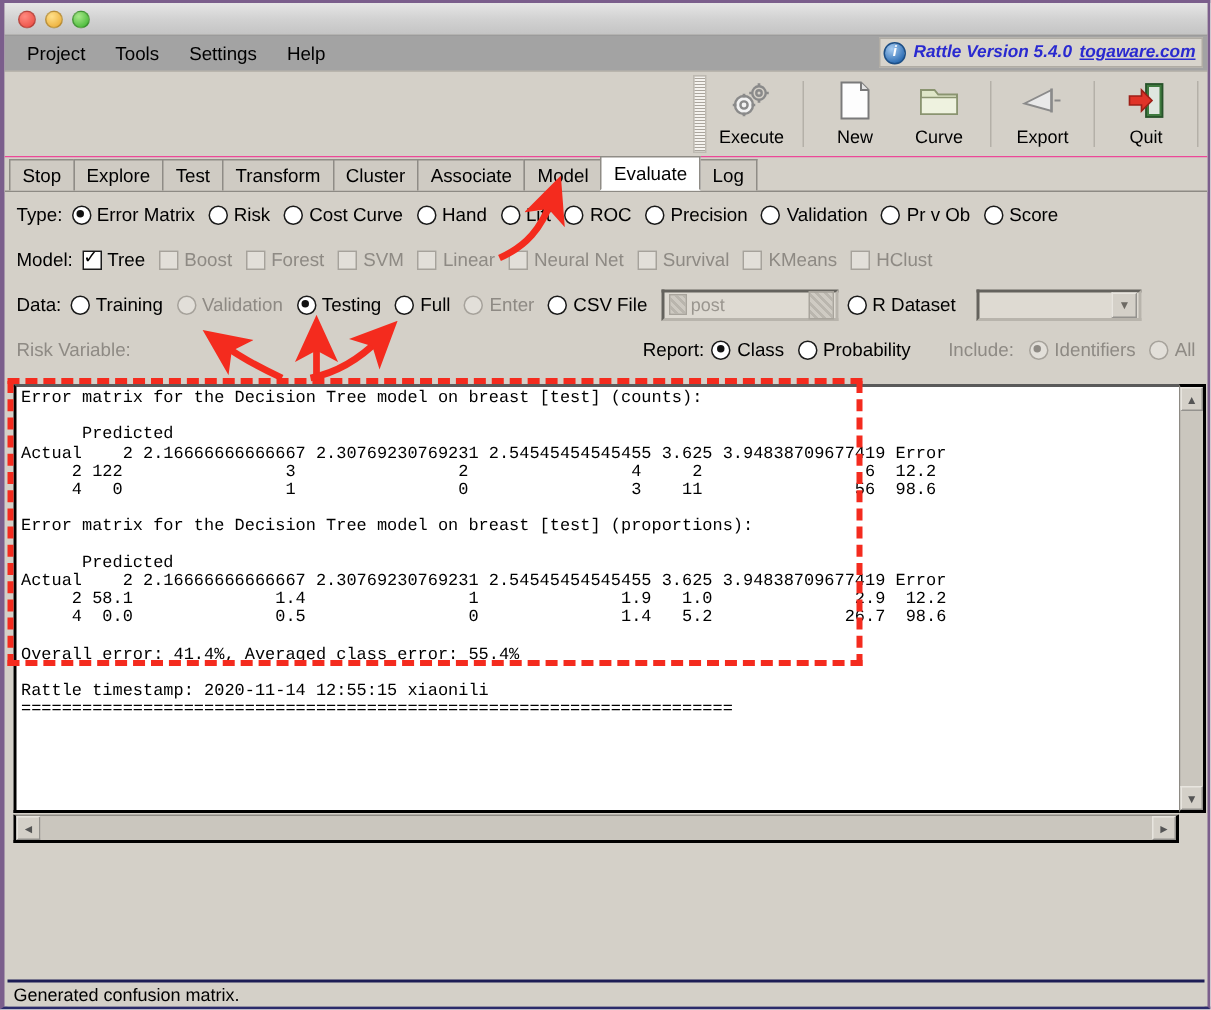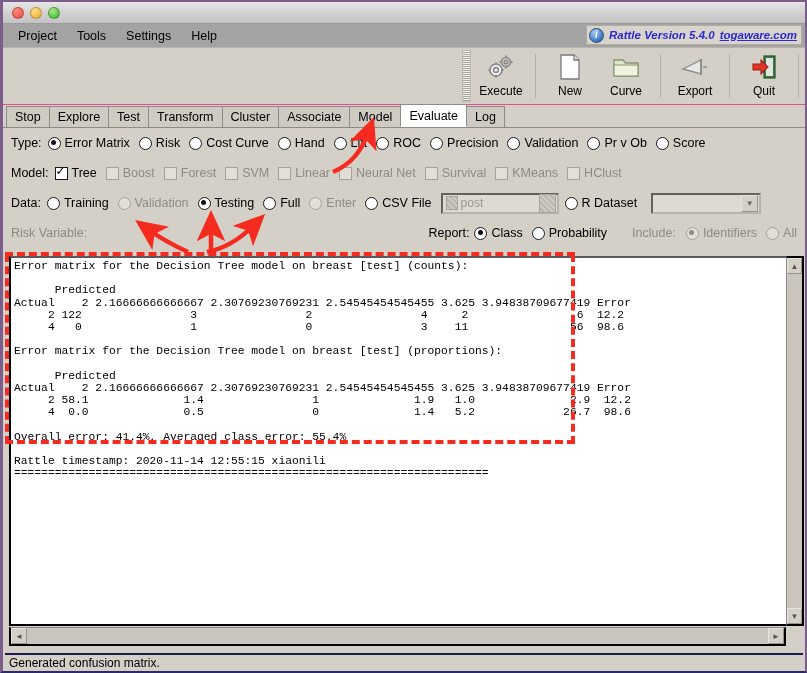--- a/index.html
+++ b/index.html
@@ -191,21 +191,21 @@
     background: #d4d0c8; border: 1px outset #e8e5df;
     display: flex; align-items: center; justify-content: center;
     font-size: 8px; color: #6d6a64;
   }
   .spacer { flex: 1; }
 
   
   .outwrap {
     position: absolute;
     left: 6px; top: 254px;
-    width: 795px; height: 390px;
+    width: 795px; height: 306px;
     display: flex; flex-direction: column;
   }
   .outrow { display: flex; flex: 1; min-height: 0; }
   .textarea {
     flex: 1;
     background: #ffffff;
     border: 2px solid #000; border-right: none;
     border-top: 2px solid #5a5a5a;
     overflow: hidden;
     position: relative;

